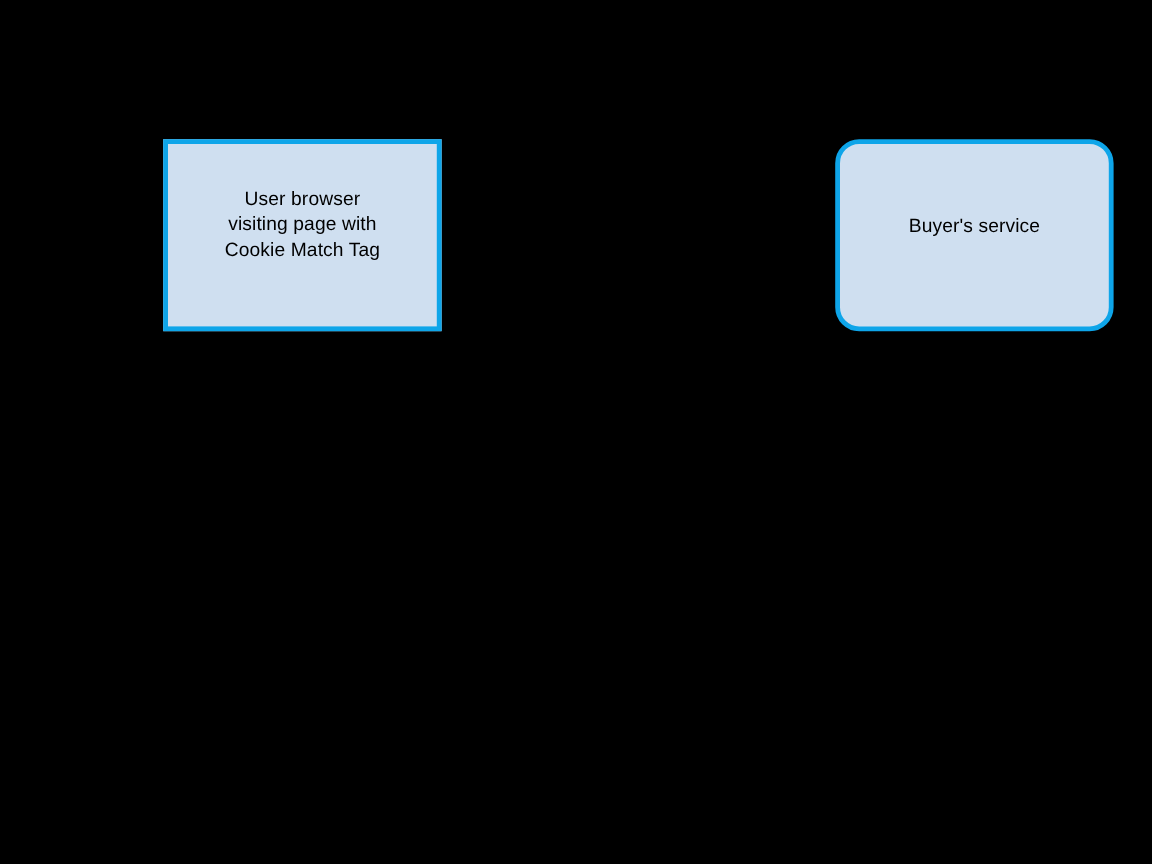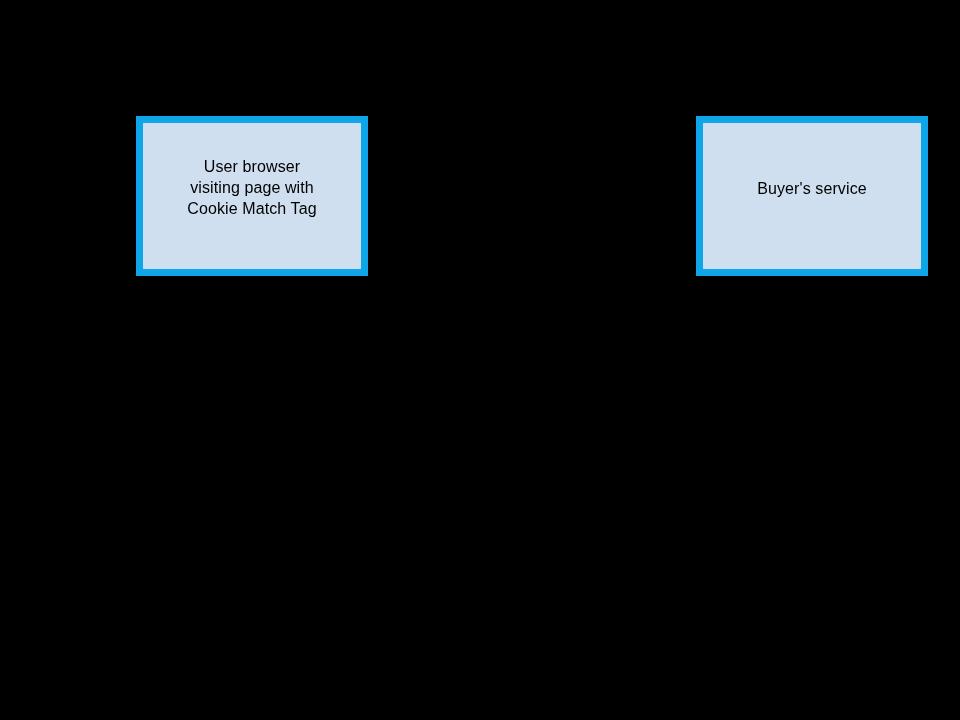--- a/index.html
+++ b/index.html
@@ -15,21 +15,21 @@
     height: 720px;
     background: #000000;
     overflow: hidden;
     font-family: "Liberation Sans", sans-serif;
   }
 
   .node {
     position: absolute;
     box-sizing: border-box;
     background: #cfdff0;
-    border: 7px solid #0ea5e9;
+    border: 4px solid #0ea5e9;
     display: flex;
     flex-direction: column;
     align-items: center;
     justify-content: center;
   }
 
   .node-label {
     color: #000000;
     font-family: "Liberation Sans", sans-serif;
     font-size: 16px;
@@ -49,20 +49,21 @@
   
   #node-user-browser .node-label {
     transform: translateY(-9px);
   }
 
   #node-buyers-service {
     left: 696px;
     top: 116px;
     width: 232px;
     height: 160px;
+    border-radius: 20px;
   }
   #node-buyers-service .node-label {
     transform: translateY(-8px);
   }
 
   #node-google-cms {
     left: 140px;
     top: 492px;
     width: 232px;
     height: 160px;

